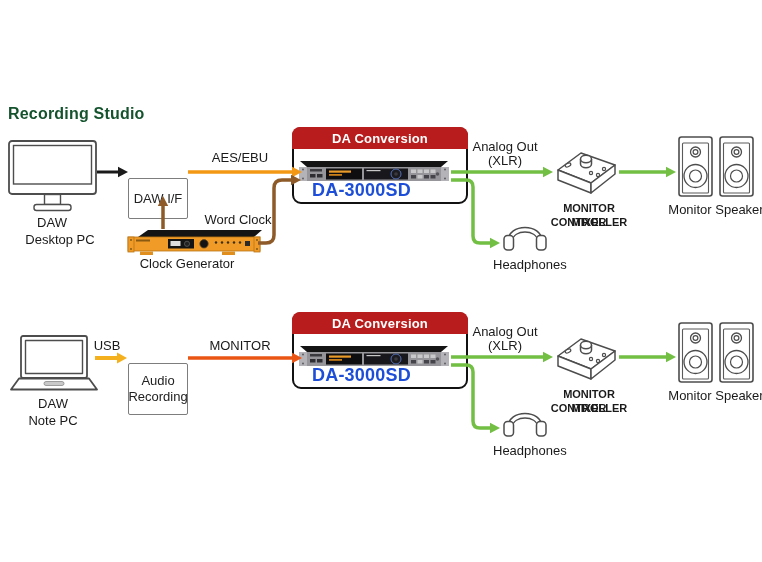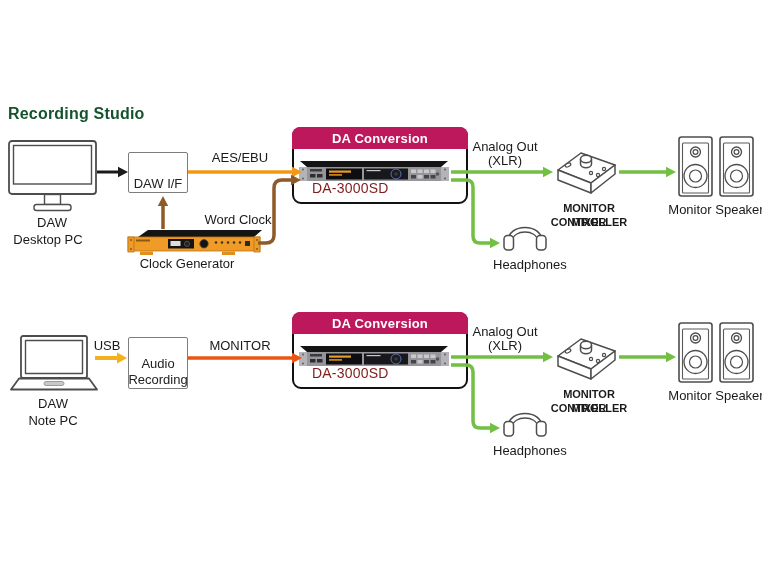--- a/index.html
+++ b/index.html
@@ -6,53 +6,53 @@
   .canvas{
     position:relative;width:762px;height:562px;background:#fff;overflow:hidden;
     font-family:"Liberation Sans",sans-serif;color:#1a1a1a;
   }
   .abs{position:absolute;}
   .heading{font-size:16px;font-weight:600;letter-spacing:.2px;color:#14532d;}
   .lbl{font-size:13px;line-height:15px;text-align:center;color:#1a1a1a;}
   .lbl-bold{font-weight:bold;font-size:11px;line-height:14px;}
   .iobox{
     background:#fff;border:1.6px solid #7d7d7d;border-radius:2px;
-    display:flex;flex-direction:column;align-items:center;justify-content:flex-end;
-    font-size:13px;line-height:16px;text-align:center;box-sizing:border-box;color:#222;
+    display:flex;flex-direction:column;align-items:center;justify-content:center;
+    font-size:13px;line-height:16px;text-align:center;box-sizing:border-box;color:#222;margin-top:26px;
   }
   .dabox{
     width:176px;height:77px;border:2px solid #111;border-radius:9px;background:#fff;box-sizing:border-box;
   }
   .dahead{
-    position:absolute;left:-2px;top:-2px;width:176px;height:22px;background:#be185d;
+    position:absolute;left:-2px;top:-2px;width:176px;height:22px;background:#b91c1c;
     border-radius:8px 8px 0 0;color:#fff;font-weight:bold;font-size:13px;
     display:flex;align-items:center;justify-content:center;letter-spacing:.2px;
   }
   .damodel{
-    position:absolute;left:18px;top:51px;font-weight:normal;font-size:14px;color:#7f1d1d;letter-spacing:.2px;
+    position:absolute;left:18px;top:51px;font-weight:bold;font-size:18px;color:#1d4ed8;letter-spacing:.2px;
   }
   svg{display:block;}
 </style>
 </head>
 <body>
 
 <div class="canvas">
 
   <div class="abs heading" style="left:8px;top:105px;">Recording Studio</div>
 
   <svg class="abs" style="left:8px;top:140px;" width="90" height="74" viewBox="0 0 90 74">
     <g fill="#fff" stroke="#4d4d4d">
       <rect x="1" y="1" width="87" height="53" rx="3" stroke-width="1.8"></rect>
       <rect x="5.5" y="5.5" width="78" height="38.5" stroke-width="1.4"></rect>
       <rect x="36.5" y="54.5" width="16" height="10" stroke-width="1.4"></rect>
       <rect x="26" y="64.5" width="37" height="6" rx="2.5" stroke-width="1.4"></rect>
     </g>
   </svg>
   <div class="abs lbl" style="left:4px;top:215px;width:96px;">DAW</div>
-  <div class="abs lbl" style="left:0;top:232px;width:96px;">Desktop PC</div>
+  <div class="abs lbl" style="left:12px;top:232px;width:96px;">Desktop PC</div>
 
   <div class="abs iobox" style="left:128px;top:152px;width:60px;height:41px;">
     <span>DAW I/F</span>
   </div>
 
   <div class="abs lbl" style="left:198px;top:150px;width:84px;">AES/EBU</div>
   <div class="abs lbl" style="left:196px;top:212px;width:84px;">Word Clock</div>
 
   <svg class="abs" style="left:124px;top:229px;" width="140" height="27" viewBox="0 0 140 27">
     <polygon points="14,8 130,8 138,1 24,1" fill="#141414"></polygon>

